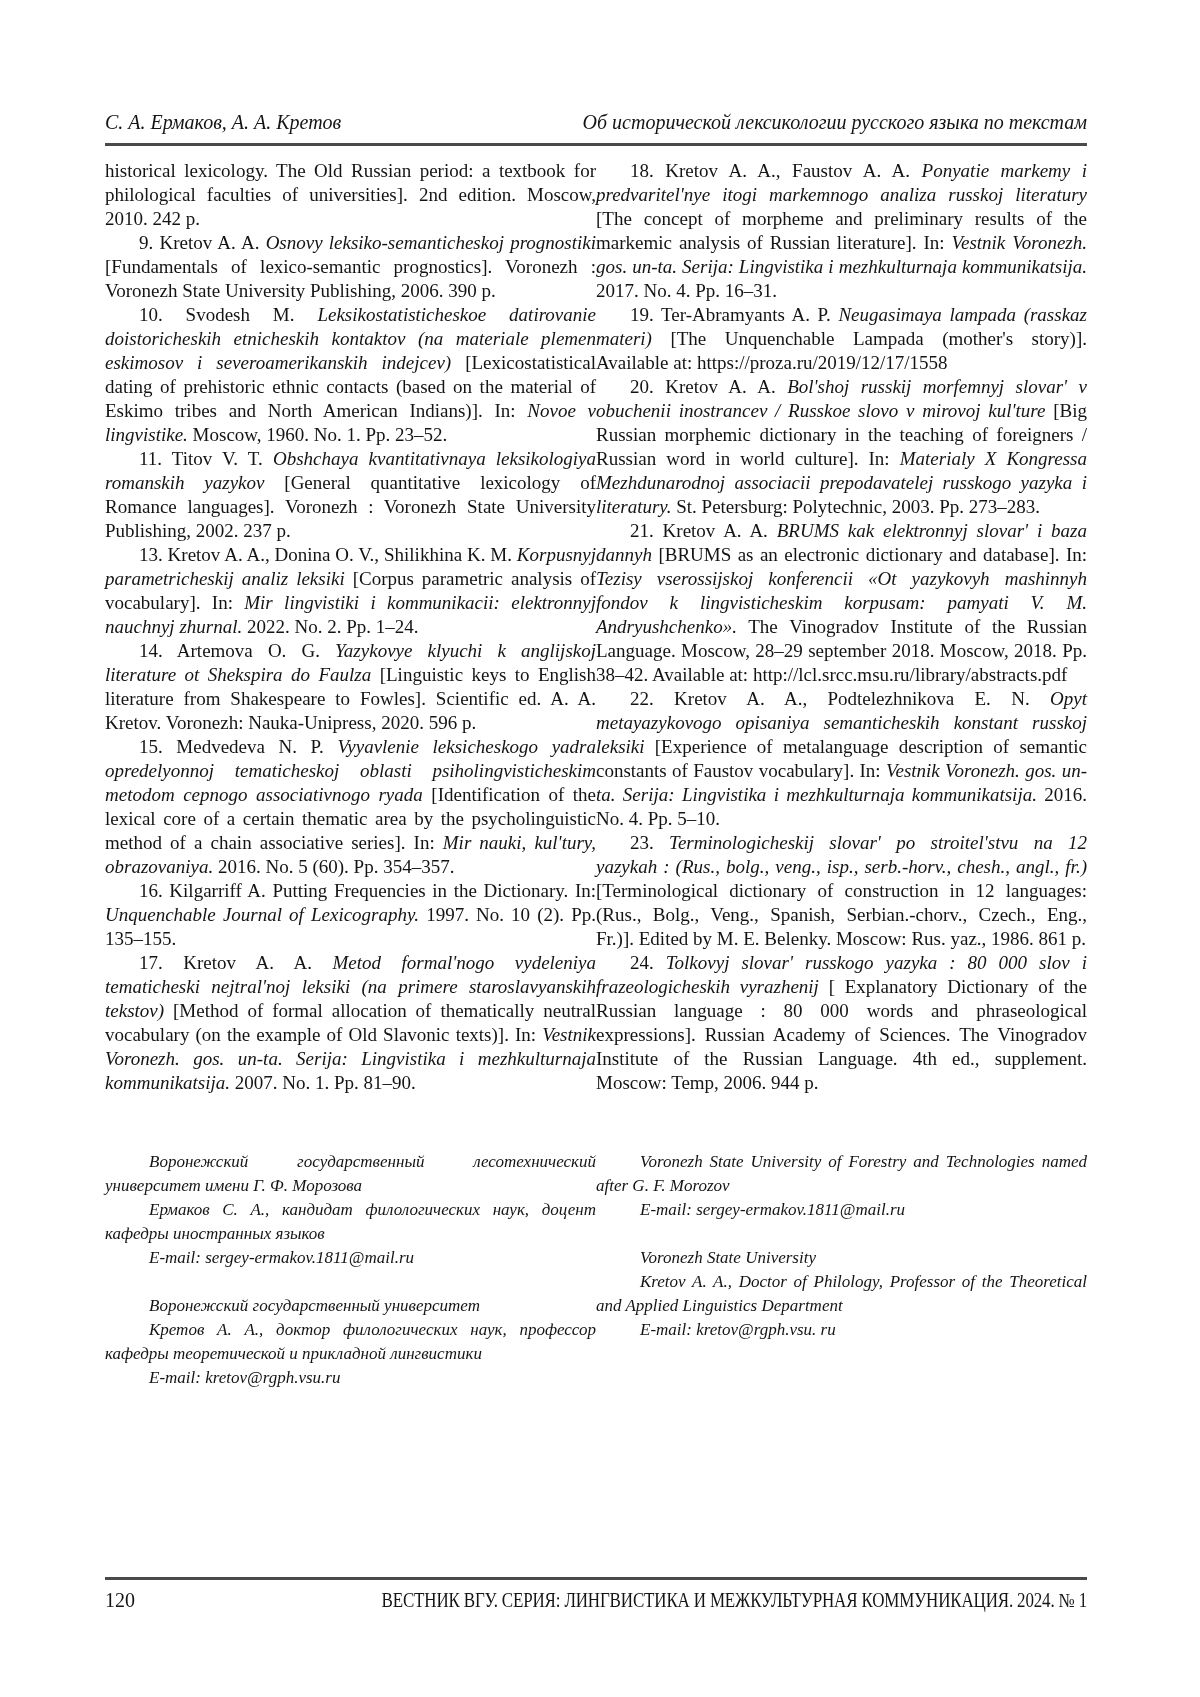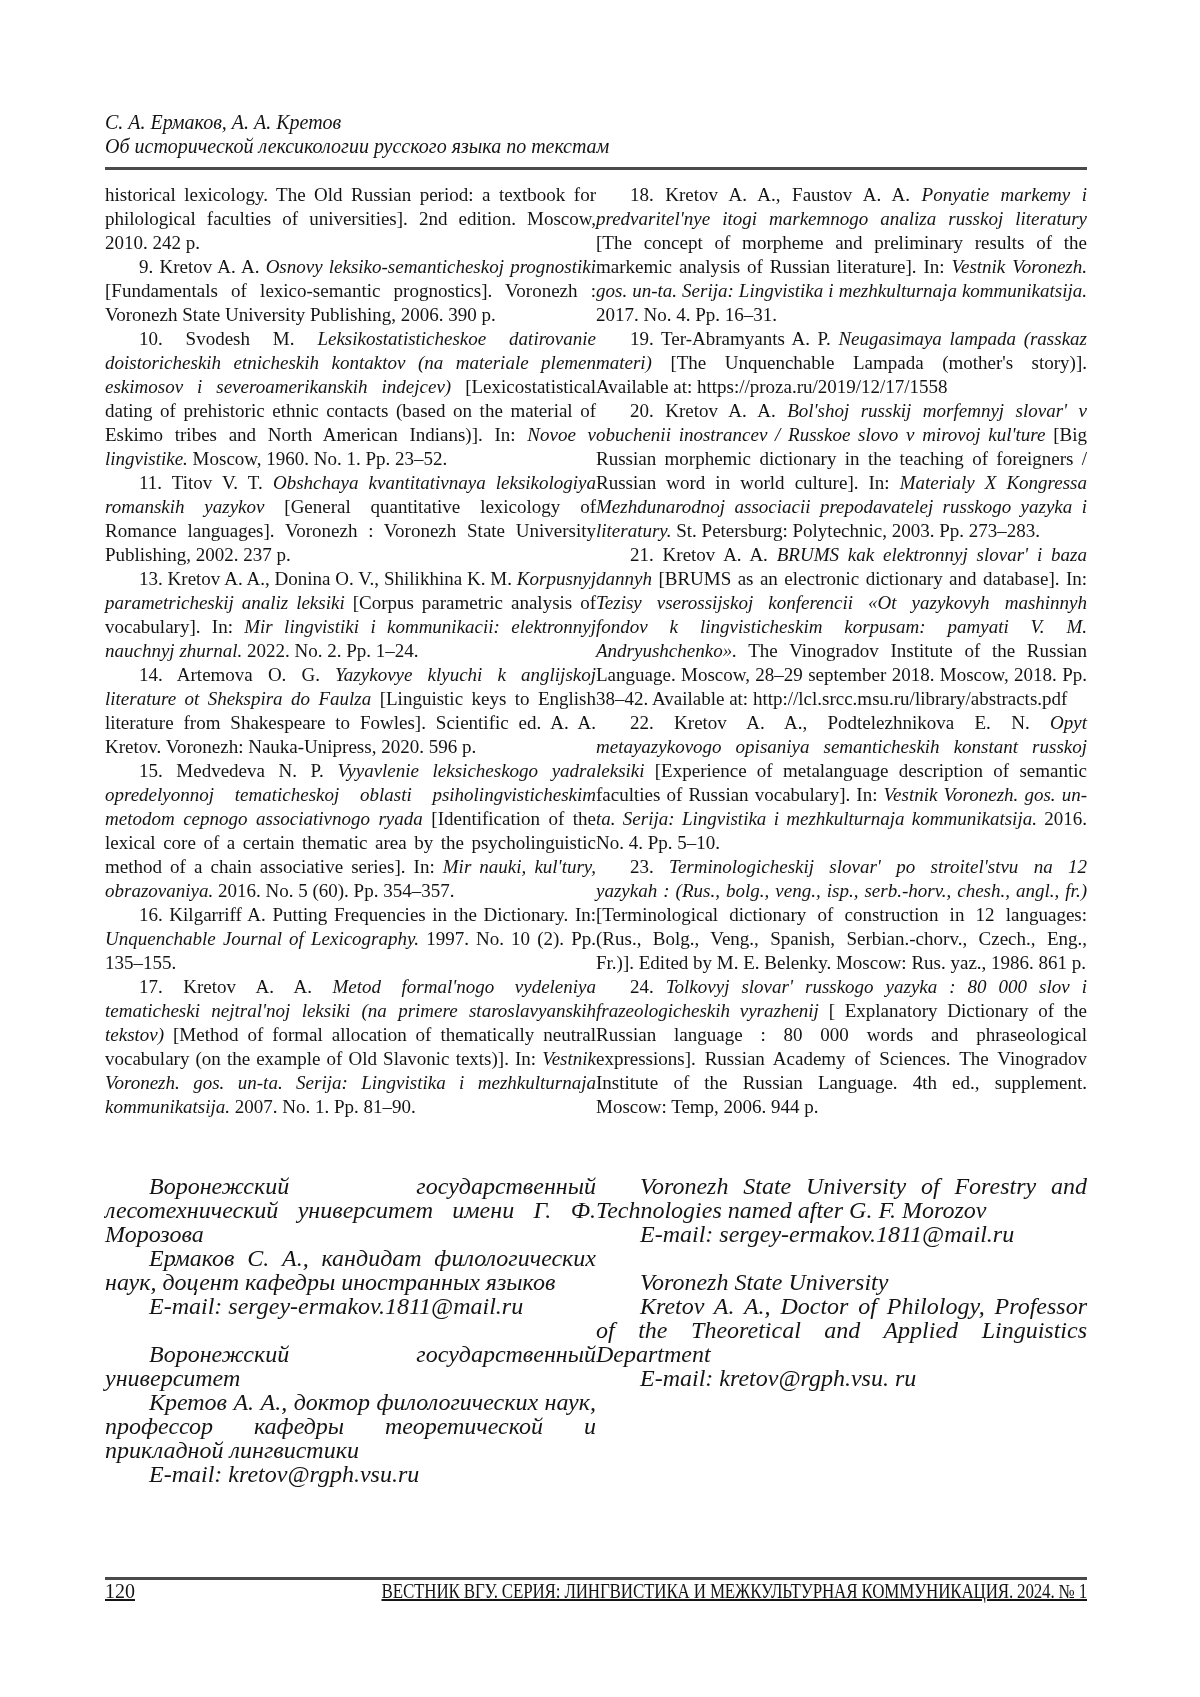--- a/index.html
+++ b/index.html
@@ -19,21 +19,20 @@
     top: 110px;
   }
   .running-header {
     display: flex;
     justify-content: space-between;
     align-items: baseline;
     font-style: italic;
     font-size: 20px;
     line-height: 24px;
     padding-bottom: 9px;
-    flex-direction: column;
   }
   .rule {
     height: 3px;
     background: #4a4a4a;
   }
   .columns {
     display: grid;
     grid-template-columns: 1fr 1fr;
   }
   .refs-row { margin-top: 13px; }
@@ -45,37 +44,37 @@
     text-indent: 34px;
   }
   .ref.noindent { text-indent: 0; }
   .ref em { font-style: italic; }
   .affil-row {
     margin-top: 55px;
     font-style: italic;
   }
   .affil-block p {
     margin: 0;
-    font-size: 24px;
+    font-size: 17px;
     line-height: 24px;
     text-align: justify;
     text-indent: 44px;
   }
   .affil-block + .affil-block { margin-top: 24px; }
   .footer {
     position: absolute;
     left: 105px;
     right: 113px;
     top: 1577px;
   }
   .footer-line {
     display: flex;
     justify-content: space-between;
     align-items: baseline;
-    text-decoration: underline;
+    margin-top: 9px;
   }
   .page-number { font-size: 20px; }
   .journal-title {
     font-size: 20px;
     display: inline-block;
     transform: scaleX(0.85);
     transform-origin: 100% 50%;
     white-space: nowrap;
     letter-spacing: -0.2px;
   }
@@ -102,21 +101,21 @@
           <p class="ref"><span>14. Artemova O. G. </span><em>Yazykovye klyuchi k anglijskoj literature ot Shekspira do Faulza</em><span> [Linguistic keys to English literature from Shakespeare to Fowles]. Scientific ed. A. A. Kretov. Voronezh: Nauka-Unipress, 2020. 596 p.</span></p>
           <p class="ref"><span>15. Medvedeva N. P. </span><em>Vyyavlenie leksicheskogo yadra opredelyonnoj tematicheskoj oblasti psiholingvisticheskim metodom cepnogo associativnogo ryada</em><span> [Identification of the lexical core of a certain thematic area by the psycholinguistic method of a chain associative series]. In: </span><em>Mir nauki, kul'tury, obrazovaniya.</em><span> 2016. No. 5 (60). Pp. 354–357.</span></p>
           <p class="ref"><span>16. Kilgarriff A. Putting Frequencies in the Dictionary. In: </span><em>Unquenchable Journal of Lexicography.</em><span> 1997. No. 10 (2). Pp. 135–155.</span></p>
           <p class="ref"><span>17. Kretov A. A. </span><em>Metod formal'nogo vydeleniya tematicheski nejtral'noj leksiki (na primere staroslavyanskih tekstov)</em><span> [Method of formal allocation of thematically neutral vocabulary (on the example of Old Slavonic texts)]. In: </span><em>Vestnik Voronezh. gos. un-ta. Serija: Lingvistika i mezhkulturnaja kommunikatsija.</em><span> 2007. No. 1. Pp. 81–90.</span></p>
         </div>
       <div class="col">
           <p class="ref"><span>18. Kretov A. A., Faustov A. A. </span><em>Ponyatie markemy i predvaritel'nye itogi markemnogo analiza russkoj literatury</em><span> [The concept of morpheme and preliminary results of the markemic analysis of Russian literature]. In: </span><em>Vestnik Voronezh. gos. un-ta. Serija: Lingvistika i mezhkulturnaja kommunikatsija.</em><span> 2017. No. 4. Pp. 16–31.</span></p>
           <p class="ref"><span>19. Ter-Abramyants A. P. </span><em>Neugasimaya lampada (rasskaz materi)</em><span> [The Unquenchable Lampada (mother's story)]. Available at: https://proza.ru/2019/12/17/1558</span></p>
           <p class="ref"><span>20. Kretov A. A. </span><em>Bol'shoj russkij morfemnyj slovar' v obuchenii inostrancev / Russkoe slovo v mirovoj kul'ture</em><span> [Big Russian morphemic dictionary in the teaching of foreigners / Russian word in world culture]. In: </span><em>Materialy X Kongressa Mezhdunarodnoj associacii prepodavatelej russkogo yazyka i literatury.</em><span> St. Petersburg: Polytechnic, 2003. Pp. 273–283.</span></p>
           <p class="ref"><span>21. Kretov A. A. </span><em>BRUMS kak elektronnyj slovar' i baza dannyh</em><span> [BRUMS as an electronic dictionary and database]. In: </span><em>Tezisy vserossijskoj konferencii «Ot yazykovyh mashinnyh fondov k lingvisticheskim korpusam: pamyati V. M. Andryushchenko».</em><span> The Vinogradov Institute of the Russian Language. Moscow, 28–29 september 2018. Moscow, 2018. Pp. 38–42. Available at: http://lcl.srcc.msu.ru/library/abstracts.pdf</span></p>
-          <p class="ref"><span>22. Kretov A. A., Podtelezhnikova E. N. </span><em>Opyt metayazykovogo opisaniya semanticheskih konstant russkoj leksiki</em><span> [Experience of metalanguage description of semantic faculties of Russian vocabulary]. In: </span><em>Vestnik Voronezh. gos. un-ta. Serija: Lingvistika i mezhkulturnaja kommunikatsija.</em><span> 2016. No. 4. Pp. 5–10.</span></p>
+          <p class="ref"><span>22. Kretov A. A., Podtelezhnikova E. N. </span><em>Opyt metayazykovogo opisaniya semanticheskih konstant russkoj leksiki</em><span> [Experience of metalanguage description of semantic constants of Faustov vocabulary]. In: </span><em>Vestnik Voronezh. gos. un-ta. Serija: Lingvistika i mezhkulturnaja kommunikatsija.</em><span> 2016. No. 4. Pp. 5–10.</span></p>
           <p class="ref"><span>23. </span><em>Terminologicheskij slovar' po stroitel'stvu na 12 yazykah : (Rus., bolg., veng., isp., serb.-horv., chesh., angl., fr.)</em><span> [Terminological dictionary of construction in 12 languages: (Rus., Bolg., Veng., Spanish, Serbian.-chorv., Czech., Eng., Fr.)]. Edited by M. E. Belenky. Moscow: Rus. yaz., 1986. 861 p.</span></p>
           <p class="ref"><span>24. </span><em>Tolkovyj slovar' russkogo yazyka : 80 000 slov i frazeologicheskih vyrazhenij</em><span> [ Explanatory Dictionary of the Russian language : 80 000 words and phraseological expressions]. Russian Academy of Sciences. The Vinogradov Institute of the Russian Language. 4th ed., supplement. Moscow: Temp, 2006. 944 p.</span></p>
         </div>
     </div>
 
     <div class="columns affil-row">
       <div class="col">
           <div class="affil-block">
             <p>Воронежский государственный лесотехнический университет имени Г. Ф. Морозова</p>
             <p>Ермаков С. А., кандидат филологических наук, доцент кафедры иностранных языков</p>

